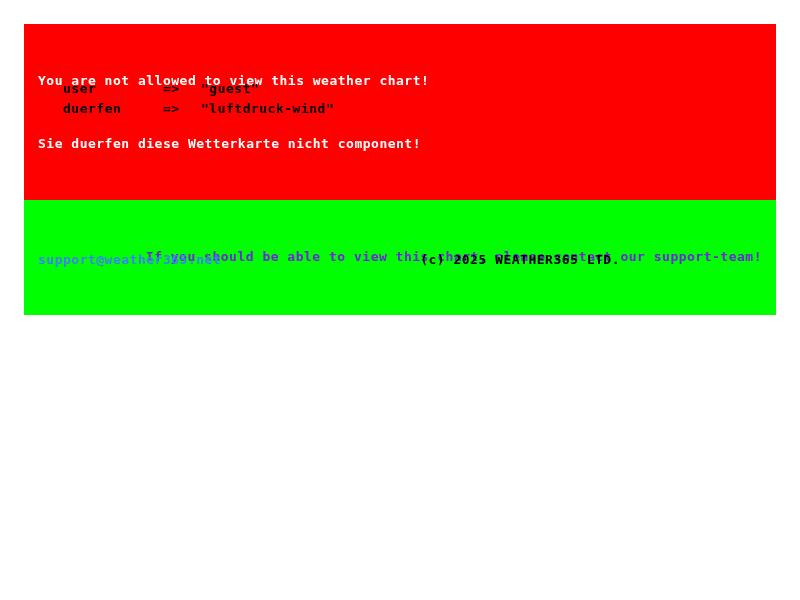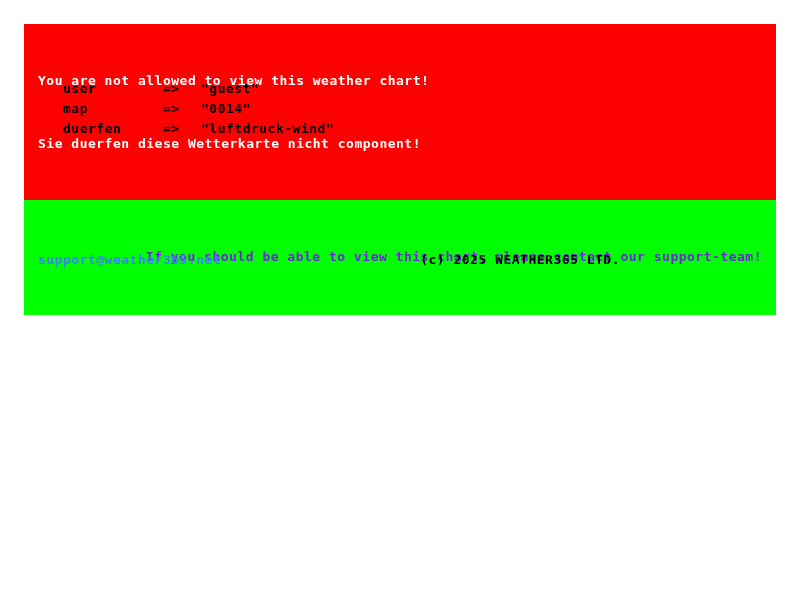--- a/index.html
+++ b/index.html
@@ -105,25 +105,20 @@
 
   <div class="details">
     <table>
       <tbody>
         <tr>
           <td class="key">user</td>
           <td class="arrow">=&gt;</td>
           <td class="value">"guest"</td>
         </tr>
         <tr>
-          <td class="key">map</td>
-          <td class="arrow">=&gt;</td>
-          <td class="value">"0014"</td>
-        </tr>
-        <tr>
           <td class="key">duerfen</td>
           <td class="arrow">=&gt;</td>
           <td class="value">"luftdruck-wind"</td>
         </tr>
       </tbody>
     </table>
   </div>
 
   <div class="banner notice">
     <span class="banner-line">If you should be able to view this chart, please contact our support-team!</span>

